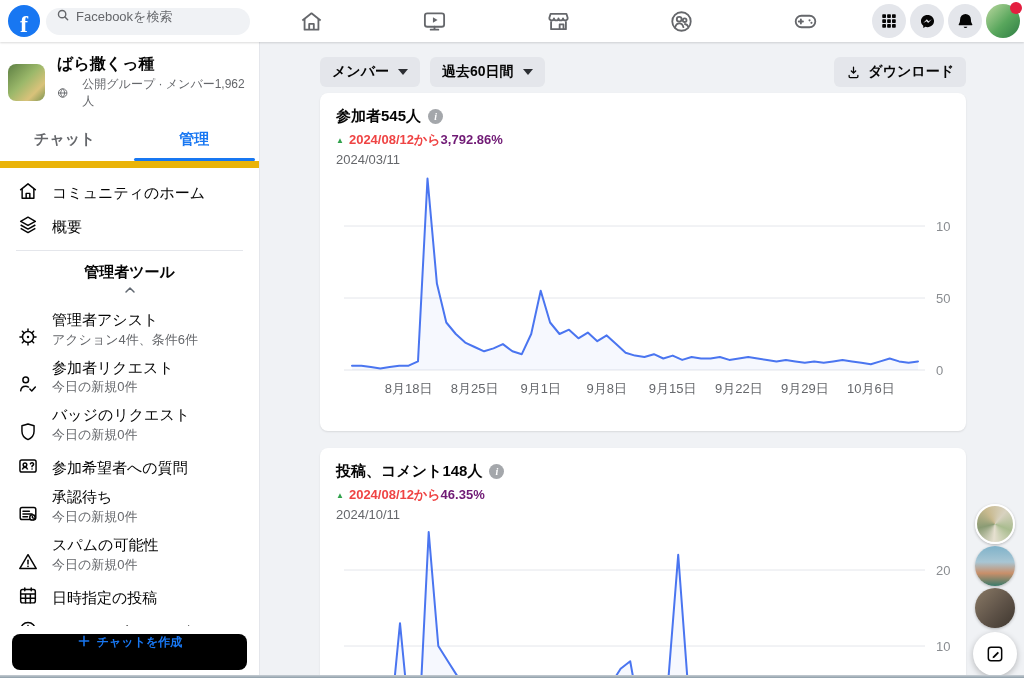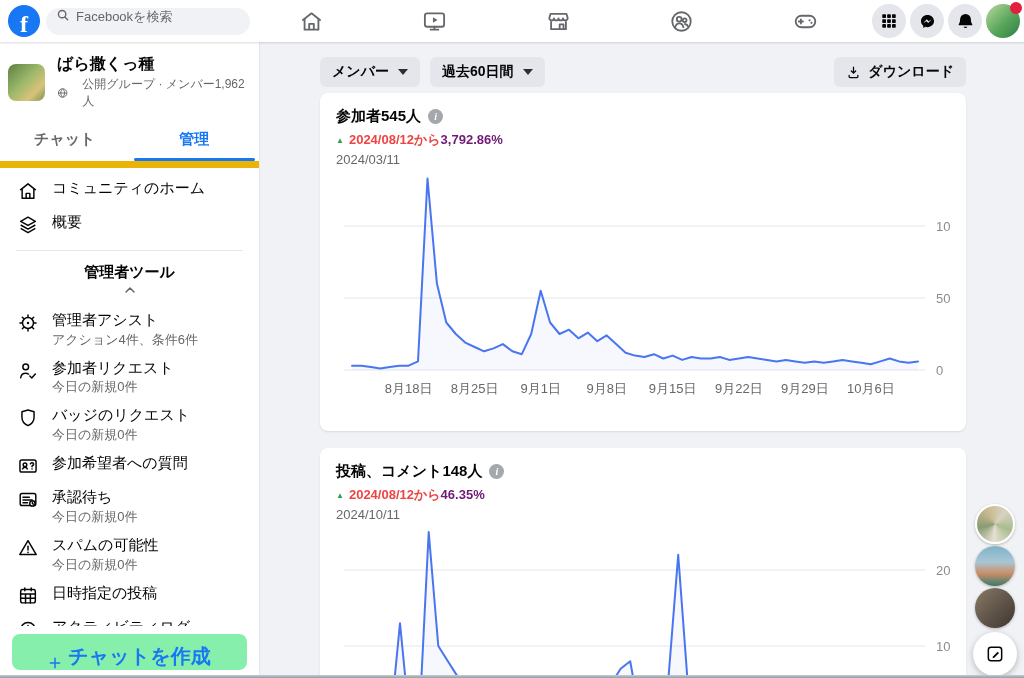--- a/index.html
+++ b/index.html
@@ -26,30 +26,30 @@
   .group-header { display:flex; align-items:center; gap:12px; padding:12px 12px 10px 8px; }
   .group-avatar { width:37px; height:37px; border-radius:8px; flex:none;
                   background:linear-gradient(135deg,#5d7f43 0%,#9bb86a 45%,#d9c27a 75%,#7a9450 100%); }
   .group-name { font-size:16px; font-weight:700; line-height:1.2; }
   .group-meta { font-size:12px; color:#65676b; display:flex; align-items:center; gap:14px; margin-top:3px; }
   .tabs { display:flex; border-bottom:7px solid #eab308;justify-content:center; }
   .tab { flex:1; text-align:center; padding:10px 0 12px; font-size:15px; font-weight:600; color:#65676b; position:relative; cursor:pointer; }
   .tab.active { color:#1877f2; }
   .tab.active::after { content:""; position:absolute; left:4px; right:4px; bottom:0; height:3px; background:#1877f2; border-radius:2px; }
   .menu { padding:6px 8px 0; }
-  .mitem { display:flex; align-items:flex-start; gap:12px; padding:5px 8px; border-radius:8px; cursor:pointer; }
+  .mitem { display:flex; align-items:flex-end; gap:12px; padding:5px 8px; border-radius:8px; cursor:pointer; }
   .mitem .micon { width:24px; height:24px; flex:none; color:#050505; display:flex; align-items:center; justify-content:center; }
   .mlabel { font-size:15px; font-weight:500; line-height:1.25; }
   .msub { font-size:13px; color:#65676b; margin-top:1px; }
   .mdivider { height:1px; background:#e4e6eb; margin:8px 8px; }
   .msection { display:flex; align-items:center; justify-content:space-between; padding:4px 8px 8px; cursor:pointer;flex-direction:column; }
   .msection .mlabel { font-weight:600; }
   .create-chat-wrap { position:absolute; left:0; right:0; bottom:0; padding:8px 12px 8px; background:#fff; }
-  .create-chat { width:100%; height:36px; border:none; border-radius:8px; background:#86efac; color:#1877f2;
-                 font-size:20px; font-weight:600; font-family:inherit; cursor:pointer; display:flex; align-items:flex-end; justify-content:center; gap:6px; }
+  .create-chat { width:100%; height:36px; border:none; border-radius:8px; background:#000000; color:#1877f2;
+                 font-size:12px; font-weight:600; font-family:inherit; cursor:pointer; display:flex; align-items:flex-start; justify-content:center; gap:6px; }
 
   
   .content { position:absolute; left:260px; top:42px; right:0; bottom:0; overflow:hidden; }
   .col { width:646px; margin-left:60px; padding-top:15px; }
   .controls { display:flex; align-items:center; gap:10px; margin-bottom:6px; }
   .chip { height:30px; border:none; border-radius:6px; background:#e4e6eb; color:#050505; font-family:inherit;
           font-size:14px; font-weight:700; display:flex; align-items:center; gap:9px; padding:0 12px; cursor:pointer; }
   .chip .caret { width:0; height:0; border-left:5px solid transparent; border-right:5px solid transparent; border-top:6px solid #2c2e33; }
   .spacer { flex:1; }
   .card { background:#fff; border-radius:8px; box-shadow:0 1px 2px rgba(0,0,0,.1); padding:14px 16px 0; }

